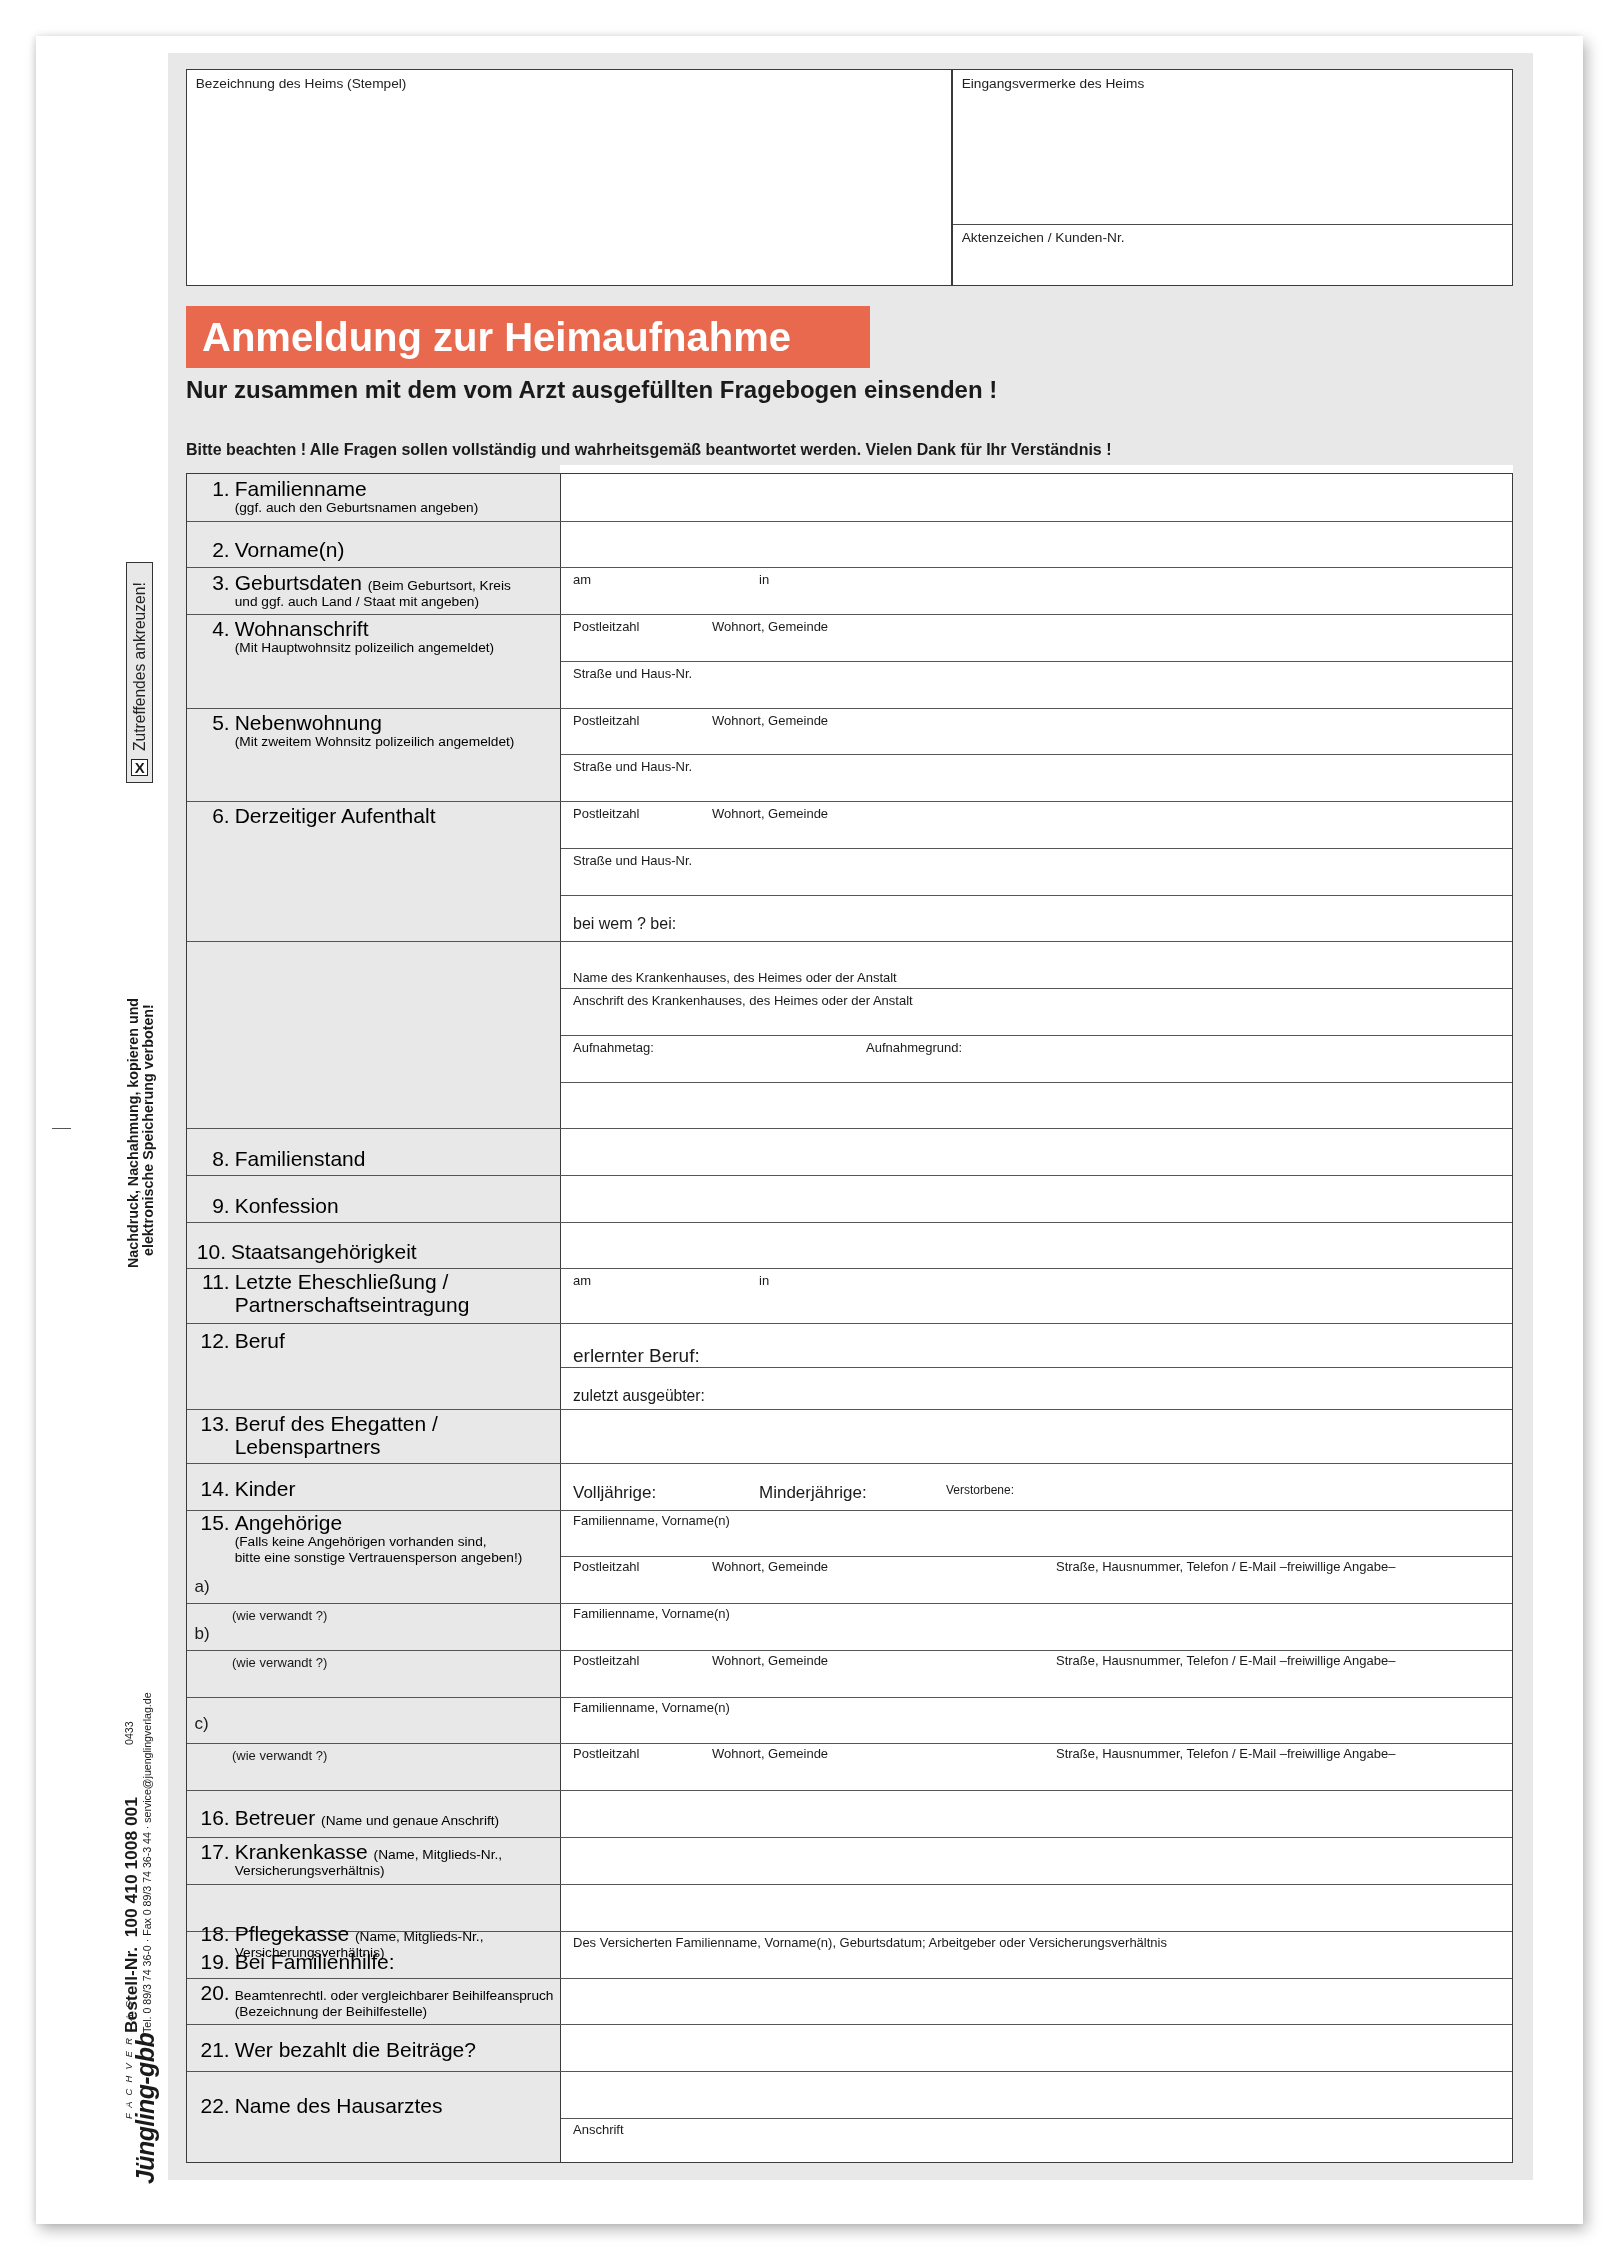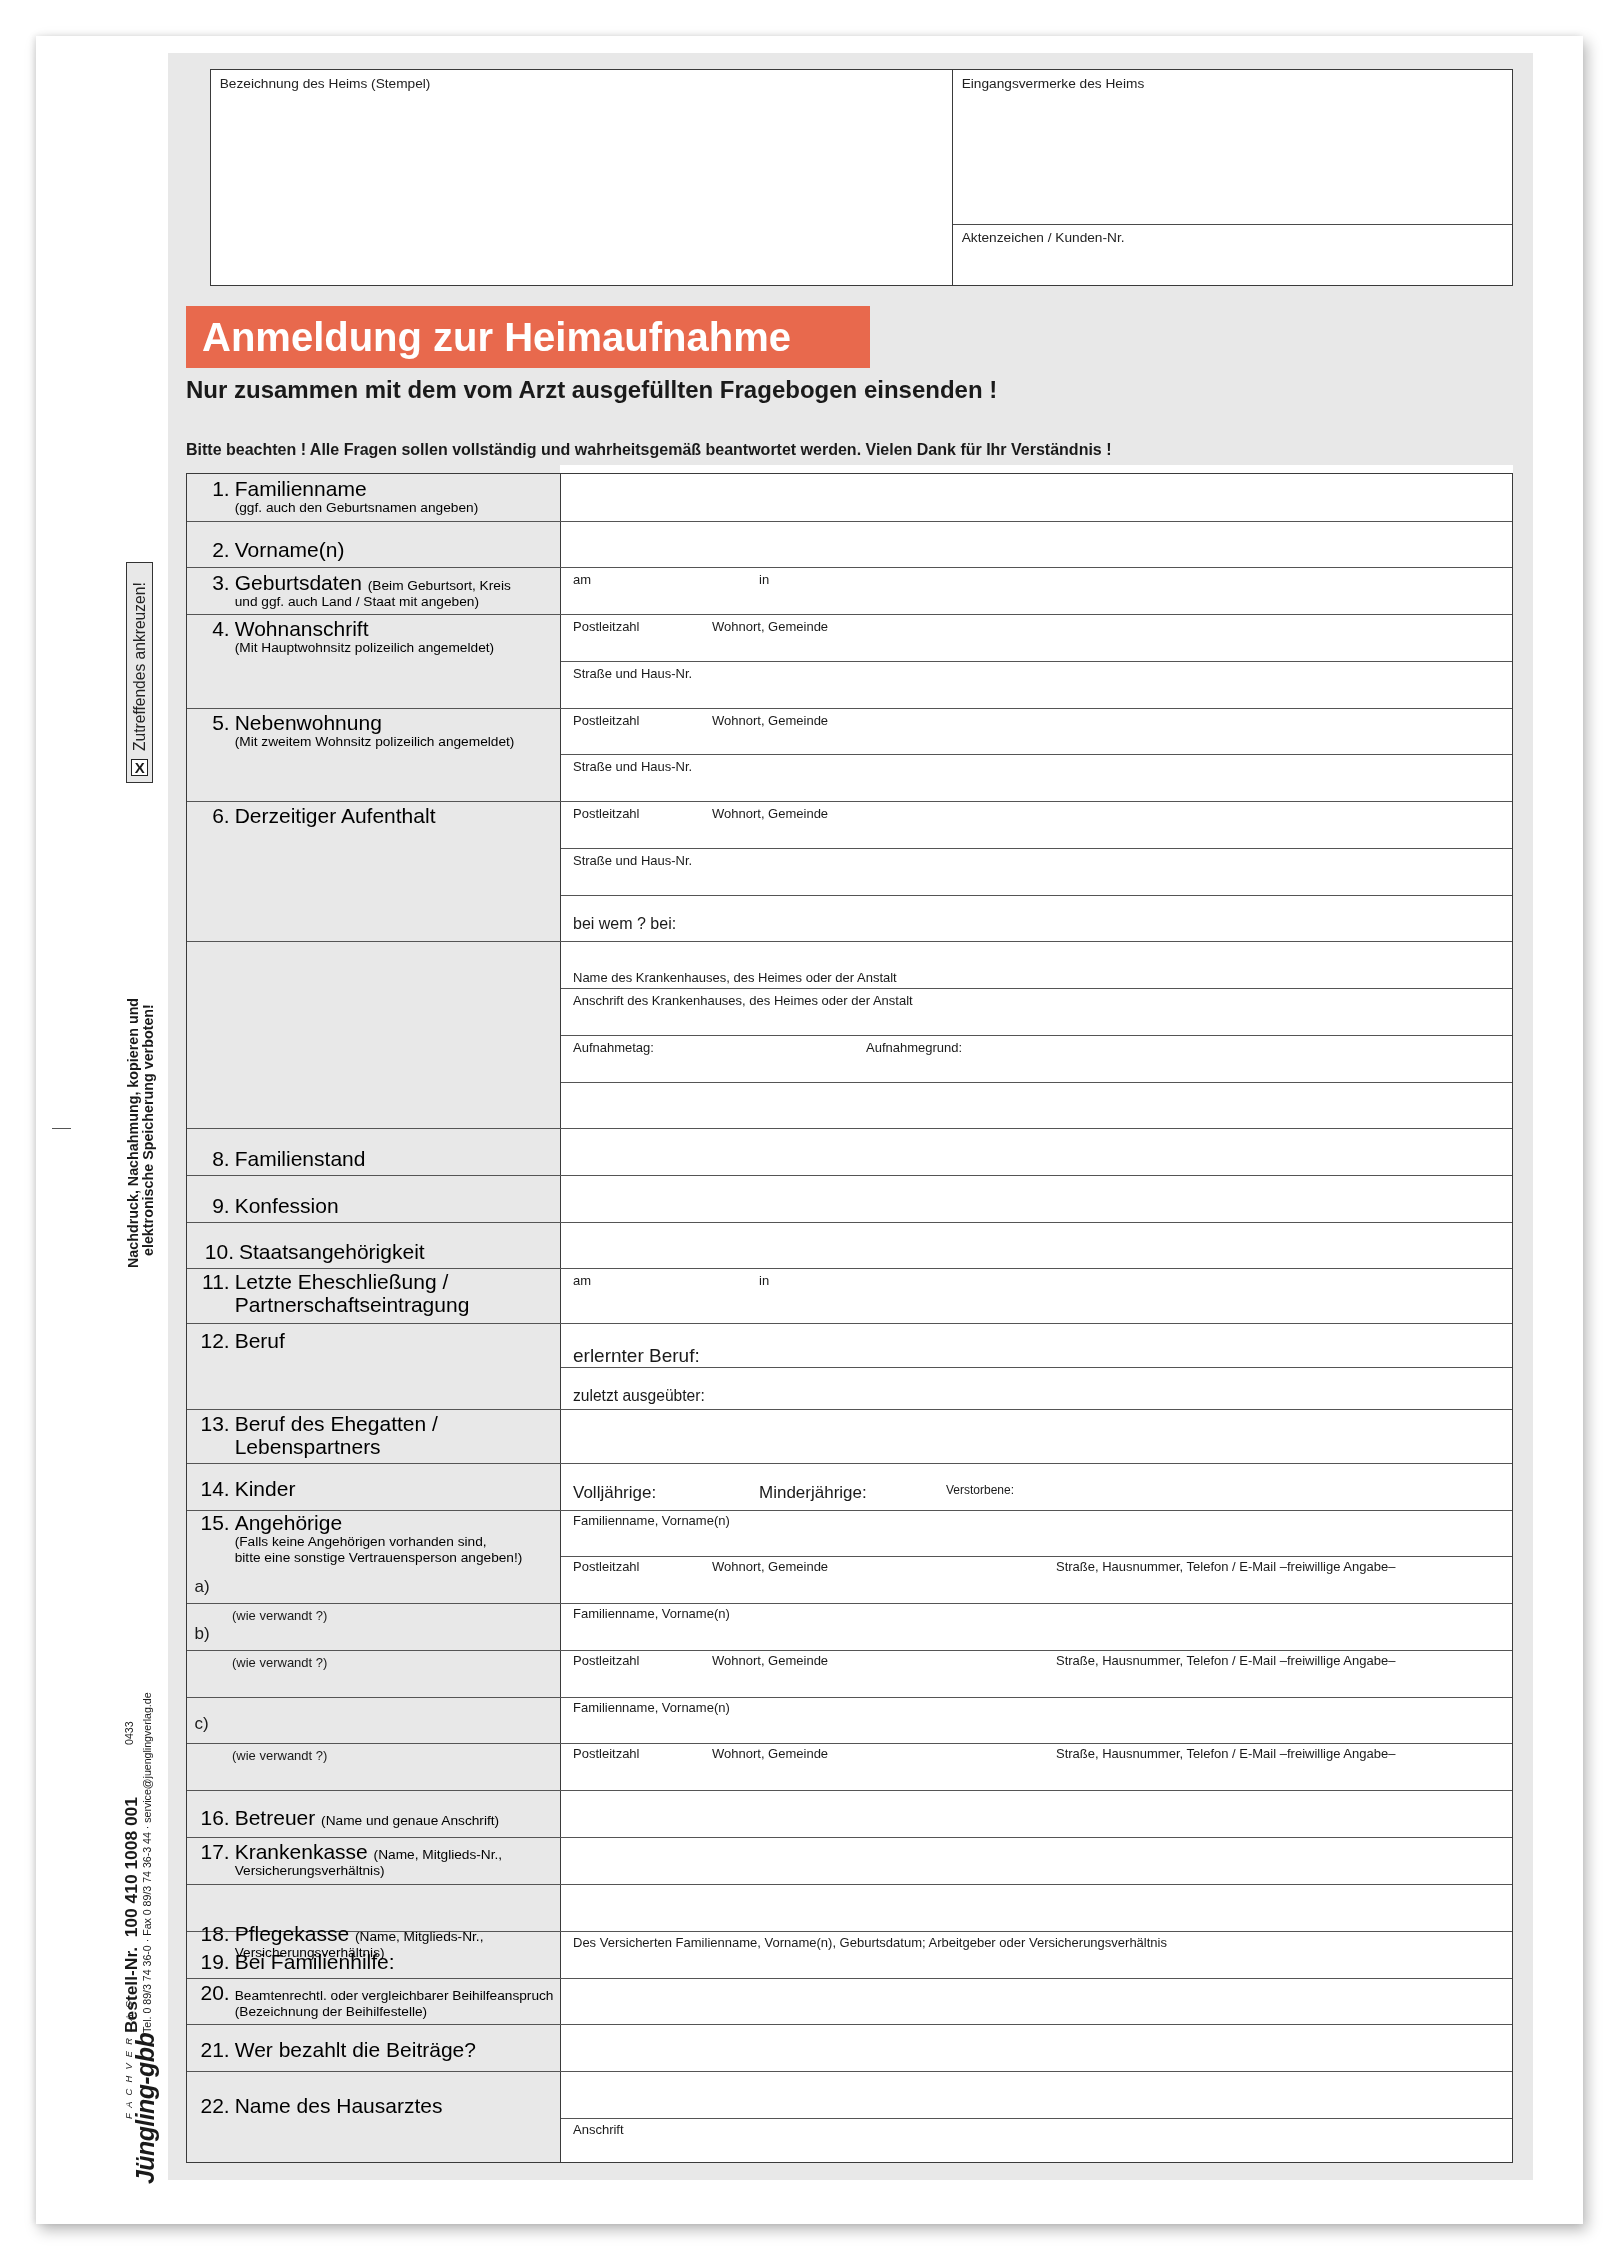--- a/index.html
+++ b/index.html
@@ -33,21 +33,21 @@
   .check-x { position:absolute; left:5px; top:197px; width:17.4px; height:17.4px; border:1.2px solid #222; background:#fff;
              font-weight:bold; font-size:15px; line-height:16px; text-align:center; box-sizing:border-box; }
   .dash { position:absolute; left:52px; top:1128px; width:18.7px; border-top:1.2px solid #555; }
 </style>
 </head>
 <body>
 
 <div class="page"></div>
 <div class="panel"></div>
 
-<div class="box" style="left:186px; top:69px; width:766px; height:217px;margin-left:24px;">
+<div class="box" style="left:186px; top:69px; width:766px; height:217px;">
   <span class="box-label">Bezeichnung des Heims (Stempel)</span>
 </div>
 <div class="box" style="left:952px; top:69px; width:561px; height:217px;">
   <span class="box-label">Eingangsvermerke des Heims</span>
   <div class="hline" style="left:0; right:0; top:154px;"></div>
   <span class="box-label" style="top:160px;">Aktenzeichen / Kunden-Nr.</span>
 </div>
 
 <div class="title">Anmeldung zur Heimaufnahme</div>
 <div class="subtitle">Nur zusammen mit dem vom Arzt ausgefüllten Fragebogen einsenden !</div>
@@ -172,21 +172,21 @@
   <div class="q" style="left:3.7px; top:673px;">
     <span class="num">8.</span><span>Familienstand</span>
   </div>
   <div style="position:absolute; left:375px; right:0; top:656px; height:45px;"></div>
 
   <div class="q" style="left:3.7px; top:720px;">
     <span class="num">9.</span><span>Konfession</span>
   </div>
   <div style="position:absolute; left:375px; right:0; top:702px; height:45px;"></div>
 
-  <div class="q" style="left:8px; top:766px;">
+  <div class="q" style="left:0; top:766px;">
     <span class="num">10.</span><span>Staatsangehörigkeit</span>
   </div>
   <div style="position:absolute; left:375px; right:0; top:749px; height:45px;"></div>
 
   <div class="q" style="left:3.7px; top:796px;">
     <span class="num">11.</span><span>Letzte Eheschließung /</span>
     <span class="cont">Partnerschaftseintragung</span>
   </div>
   <span class="lbl" style="left:386px; top:799px;">am</span>
   <span class="lbl" style="left:572px; top:799px;">in</span>

